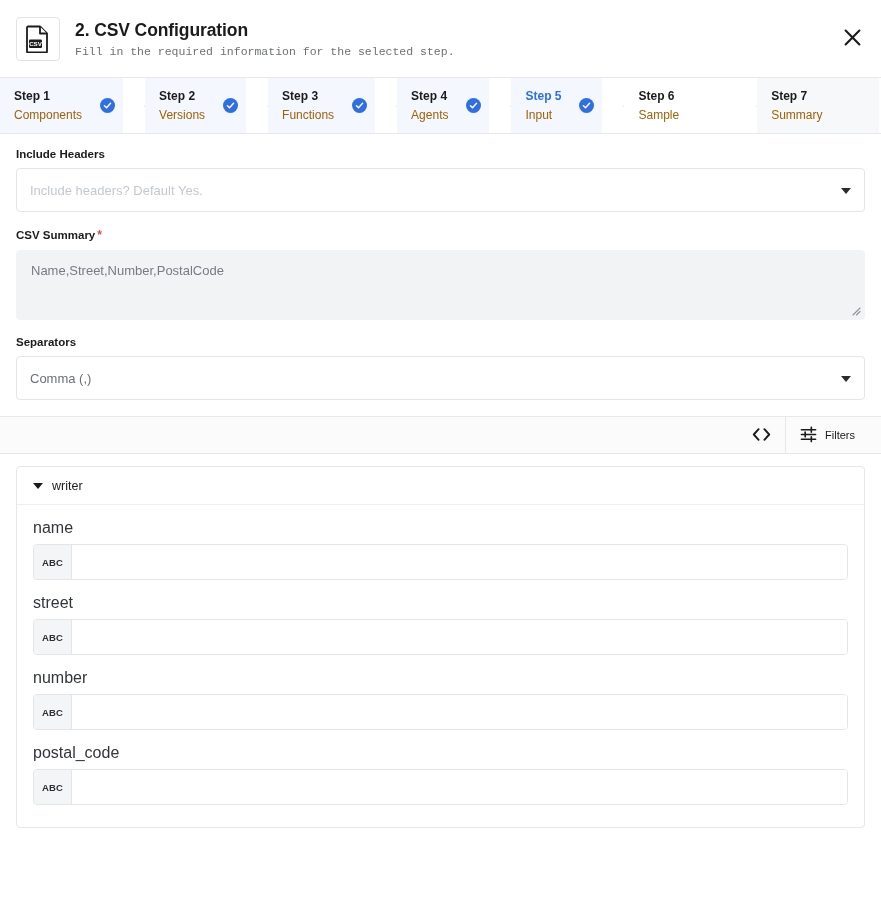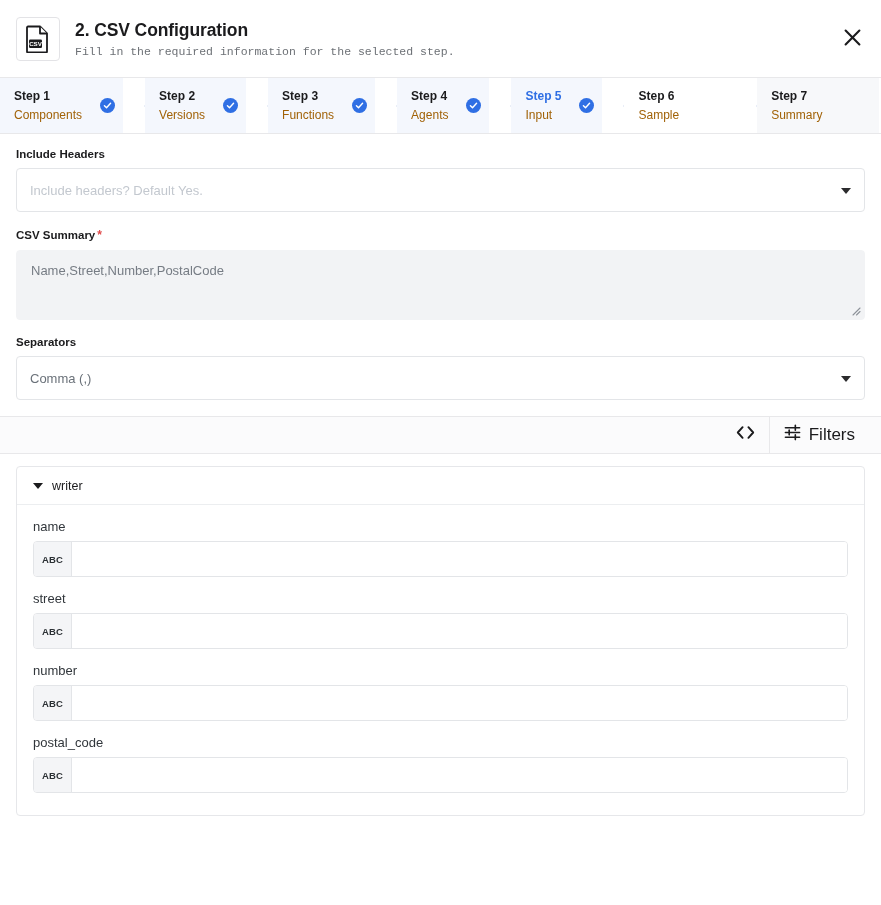--- a/index.html
+++ b/index.html
@@ -198,21 +198,21 @@
     padding-right: 12px;
     margin-top: 6px;
   }
   .tb-btn {
     display: flex;
     align-items: center;
     gap: 8px;
     height: 38px;
     padding: 0 14px;
     cursor: pointer;
-    font-size: 17px;
+    font-size: 11px;
     color: #1b1b1d;
     background: transparent;
     border: none;
   }
   .tb-sep {
     width: 1px;
     height: 38px;
     background: #e8e8ea;
   }
 
@@ -238,21 +238,21 @@
     border-left: 5px solid transparent;
     border-right: 5px solid transparent;
     border-top: 6px solid #1b1b1d;
   }
   .card-head-label { font-size: 12.5px; color: #1b1b1d; }
 
   .card-body { padding: 14px 16px 12px 16px; }
   .row { margin-bottom: 14px; }
   .row:last-child { margin-bottom: 10px; }
   .row-label {
-    font-size: 13px;
+    font-size: 16px;
     color: #31363b;
     margin-bottom: 7px;
     display: block;
   }
   .input-group {
     display: flex;
     height: 36px;
     border: 1px solid #e3e5e8;
     border-radius: 4px;
     overflow: hidden;

